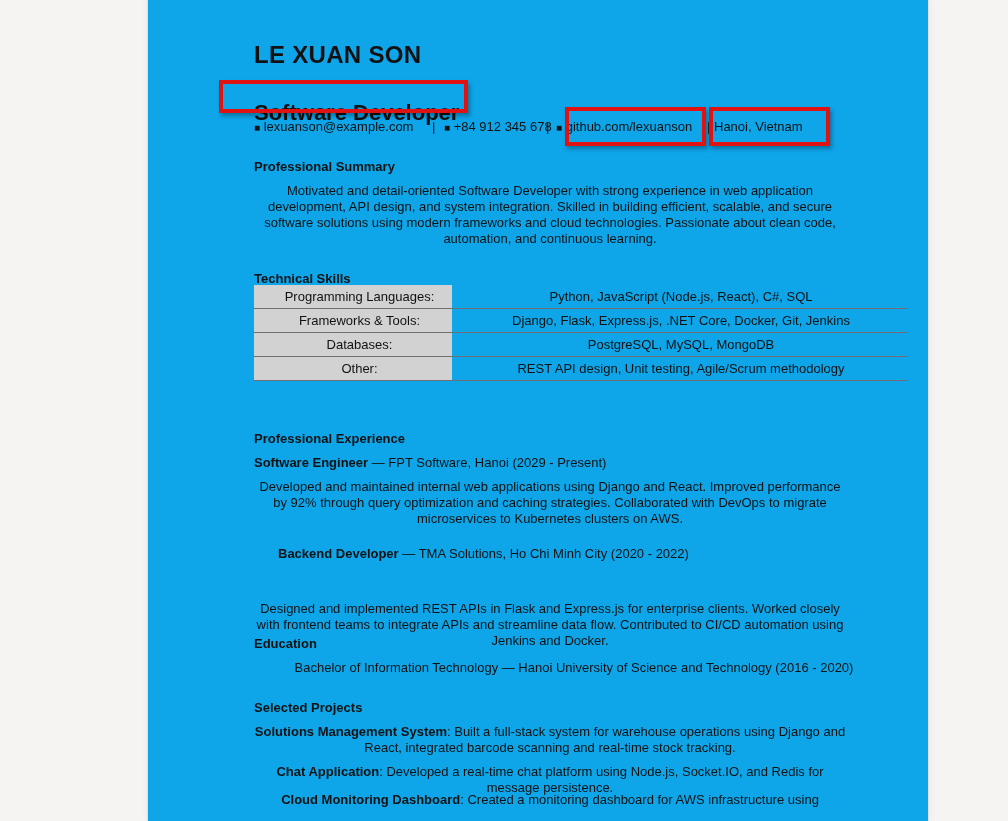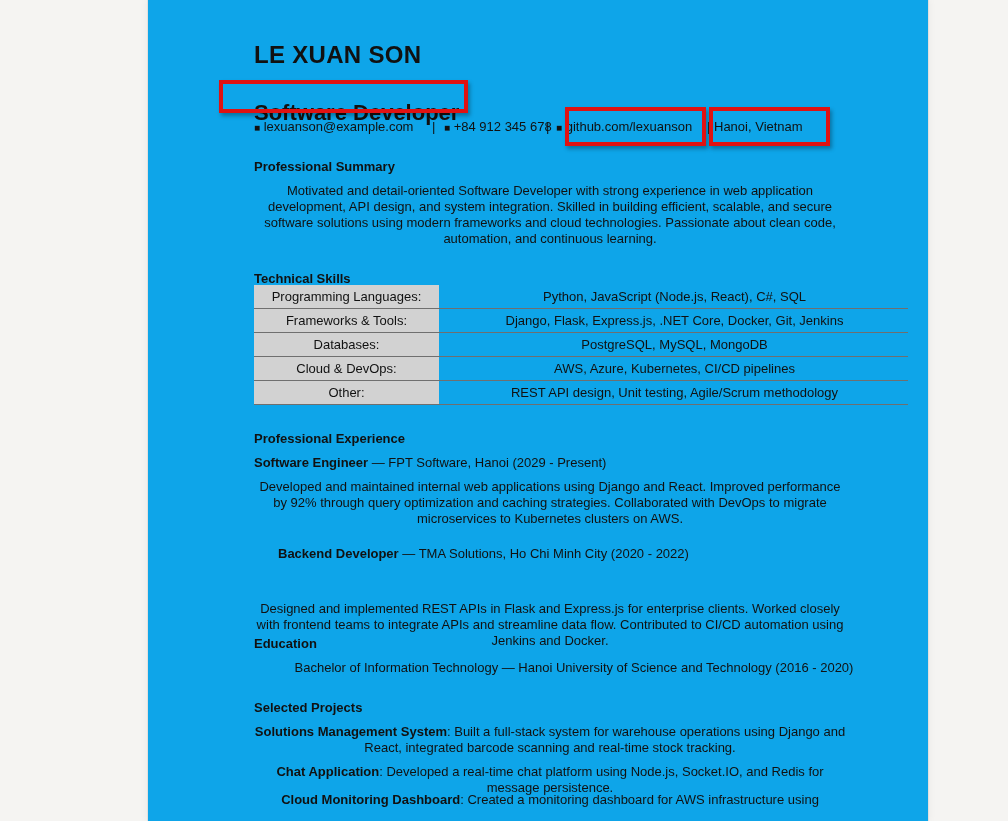--- a/index.html
+++ b/index.html
@@ -32,21 +32,21 @@
   .heading { font-size:13px; font-weight:bold; left:106px; }
   .para { font-size:13px; line-height:16px; left:106px; width:592px; }
   .h-summary { top:159px; }
   .p-summary { top:183px; }
   .h-skills { top:271px; }
   .skills-table { left:106px; top:285px; width:654px; border-collapse:collapse; table-layout:fixed; }
   .skills-table td {
     font-size:13px; height:23px; vertical-align:middle;
     border-bottom:1px solid #6f6f6f; padding:0;
   }
-  .skills-table td.lbl { width:185px; background:#d2d2d2; padding-left:0; }
+  .skills-table td.lbl { width:185px; background:#d2d2d2; padding-left:13px; }
   .skills-table td.val { padding-left:2px; }
   .h-exp { top:431px; }
   .job-line { font-size:13px; left:106px; white-space:nowrap; }
   .j1 { top:455px; }
   .p-j1 { top:479px; }
   .j2 { top:546px;padding-left:24px; }
   .p-j2 { top:601px; }
   .h-edu { top:636px; }
   .edu-line { font-size:13px; left:106px; top:660px; width:640px; }
   .h-proj { top:700px; }
@@ -94,24 +94,20 @@
       </tr>
       <tr>
         <td class="lbl">Frameworks &amp; Tools:</td>
         <td class="val">Django, Flask, Express.js, .NET Core, Docker, Git, Jenkins</td>
       </tr>
       <tr>
         <td class="lbl">Databases:</td>
         <td class="val">PostgreSQL, MySQL, MongoDB</td>
       </tr>
       <tr>
-        <td class="lbl">Cloud &amp; DevOps:</td>
-        <td class="val">AWS, Azure, Kubernetes, CI/CD pipelines</td>
-      </tr>
-      <tr>
         <td class="lbl">Other:</td>
         <td class="val">REST API design, Unit testing, Agile/Scrum methodology</td>
       </tr>
     </tbody>
   </table>
 
   <div class="abs heading h-exp">Professional Experience</div>
 
   <div class="abs job-line j1"><b>Software Engineer</b><span> — FPT Software, Hanoi (2029 - Present)</span></div>
   <div class="abs para p-j1">Developed and maintained internal web applications using Django and React. Improved performance by 92% through query optimization and caching strategies. Collaborated with DevOps to migrate microservices to Kubernetes clusters on AWS.</div>

